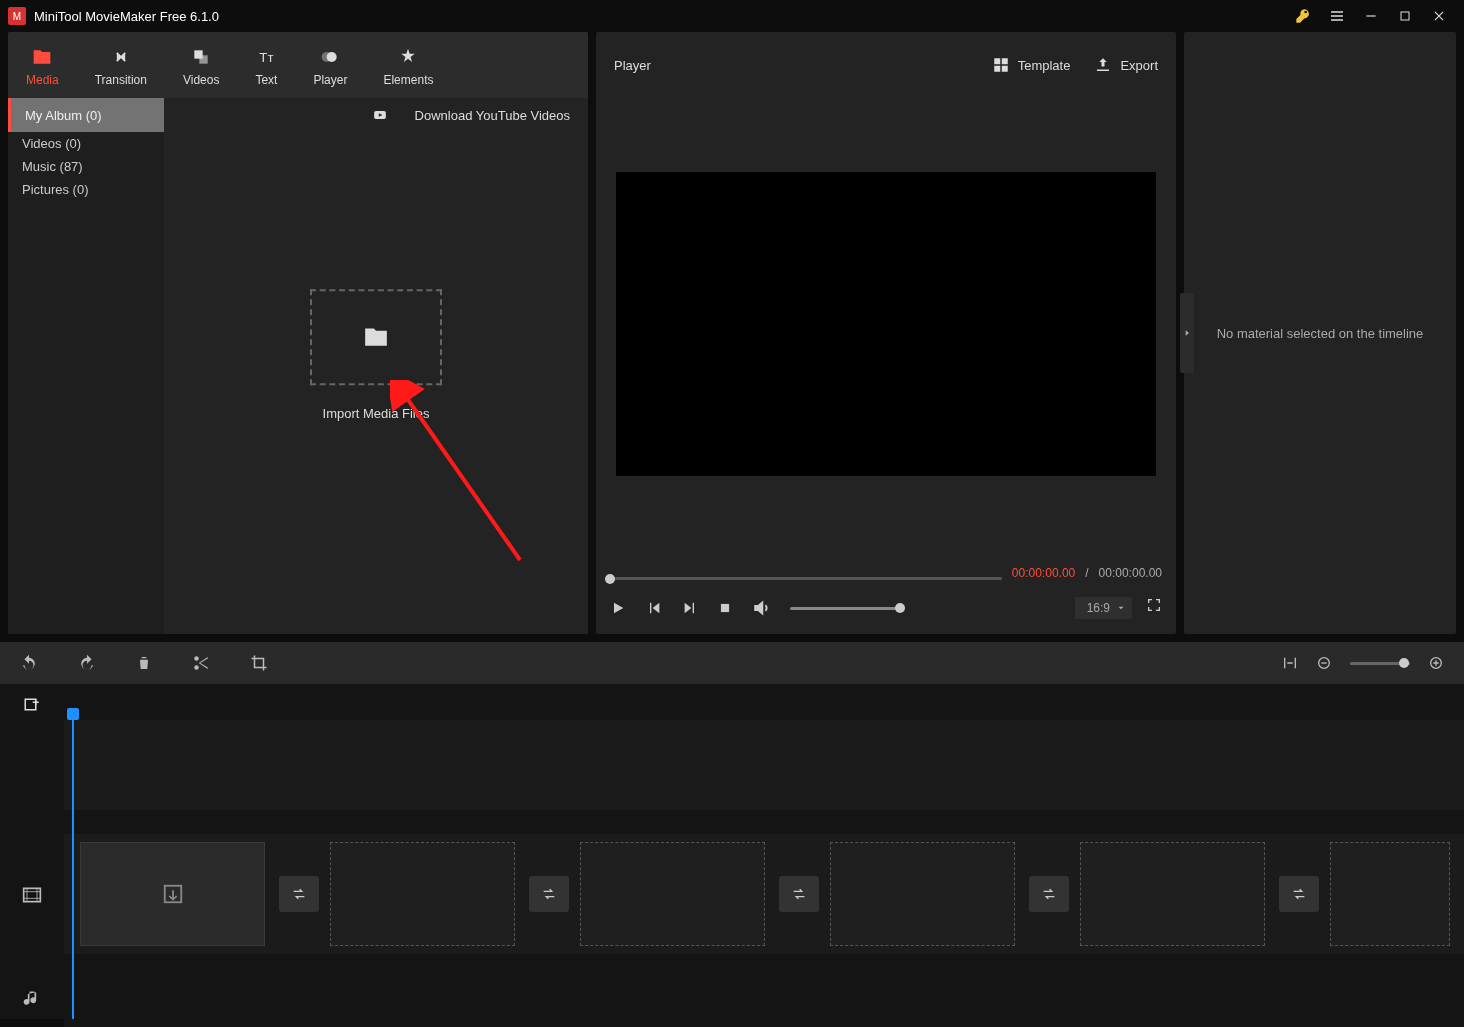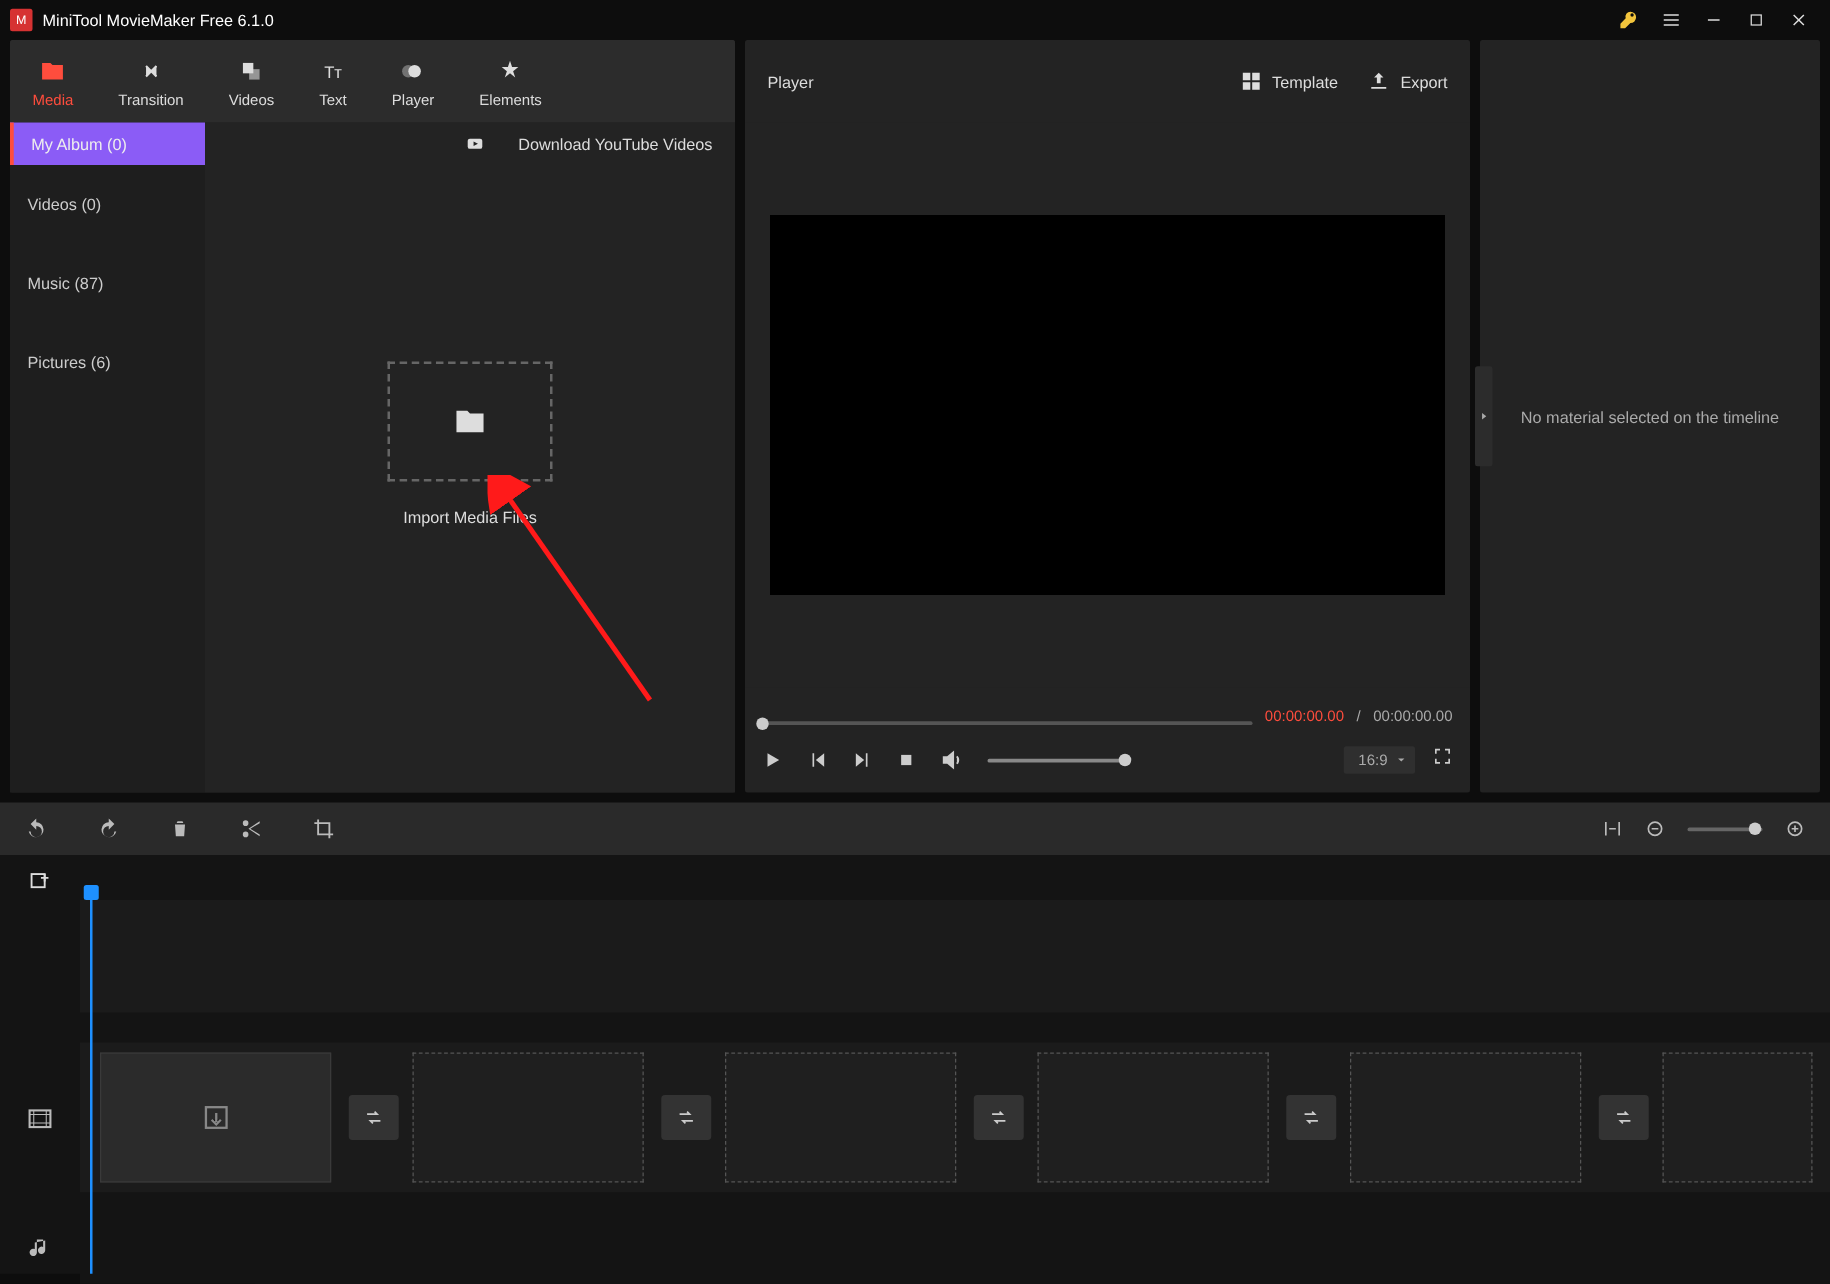--- a/index.html
+++ b/index.html
@@ -12,22 +12,22 @@
 .titlebar .key { color: #f2c43c; }
 .main-upper { display: flex; gap: 8px; padding: 0 8px 8px 8px; height: 610px; }
 .panel { background: #232323; border-radius: 2px; }
 .panel-left { width: 580px; display: flex; flex-direction: column; }
 .tabs-top { height: 66px; background: #2c2c2c; display: flex; border-radius: 2px 2px 0 0; }
 .tabs-top .tab { flex: 0 0 auto; padding: 10px 18px 6px 18px; text-align: center; font-size: 12px; color: #ddd; display:flex;flex-direction:column;align-items:center;justify-content:center;gap:6px;}
 .tabs-top .tab.active { color: #ff4d3d; }
 .tabs-top .tab svg { width: 20px; height: 20px; }
 .left-body { flex: 1; display: flex; }
 .left-sidebar { width: 156px; background: #1e1e1e; padding-top: 0; }
-.left-sidebar .album-head { background: #8b5cf6; height: 34px; border-left: 3px solid #ff4d3d; display:flex;align-items:center;padding-left:14px;font-size:13px;color:#eee;}
-.left-sidebar .li { padding: 24px 14px; font-size: 13px; color: #ccc; }
+.left-sidebar .album-head { background: #737373; height: 34px; border-left: 3px solid #ff4d3d; display:flex;align-items:center;padding-left:14px;font-size:13px;color:#eee;}
+.left-sidebar .li { padding: 4px 14px; font-size: 13px; color: #ccc; }
 .left-content { flex: 1; background: #232323; position: relative; }
 .yt-row { height: 34px; display:flex;align-items:center;justify-content:flex-end;padding-right:18px;gap:26px;font-size:13px;color:#ddd;}
 .import-box { position: absolute; left: 50%; top: 50%; transform: translate(-50%, -80%); width: 132px; height: 96px; border: 2px dashed #666; display:flex;align-items:center;justify-content:center;}
 .import-label { position:absolute; left:50%; top:50%; transform: translate(-50%, 40px); font-size:13px; color:#ddd; }
 .panel-mid { width: 580px; display:flex; flex-direction:column; }
 .player-head { height: 66px; display:flex; align-items:center; padding: 0 18px; font-size: 13px; color:#ddd;}
 .player-head .spacer{flex:1;}
 .player-head .hbtn{display:flex;align-items:center;gap:8px;margin-left:24px;}
 .video-area { flex:1; display:flex; align-items:center; justify-content:center; background:#232323;}
 .video-black { width: 540px; height: 304px; background:#000; }
@@ -141,21 +141,21 @@
             <path fill="currentColor" d="M12 2l2 6h6l-5 4 2 6-5-4-5 4 2-6-5-4h6z"></path>
           </svg>
         <span>Elements</span>
       </div>
     </div>
     <div class="left-body">
       <div class="left-sidebar">
         <div class="album-head">My Album (0)</div>
         <div class="li">Videos (0)</div>
         <div class="li">Music (87)</div>
-        <div class="li">Pictures (6)</div>
+        <div class="li">Pictures (0)</div>
       </div>
       <div class="left-content">
         <div class="yt-row">
           <span style="display:inline-flex;">
             <svg width="18" height="14" viewBox="0 0 24 24">
                 <rect x="2" y="5" width="20" height="14" rx="3" fill="#ddd"></rect>
                 <path d="M10 9l6 3-6 3z" fill="#232323"></path>
               </svg>
           </span>
           <span>Download YouTube Videos</span>

